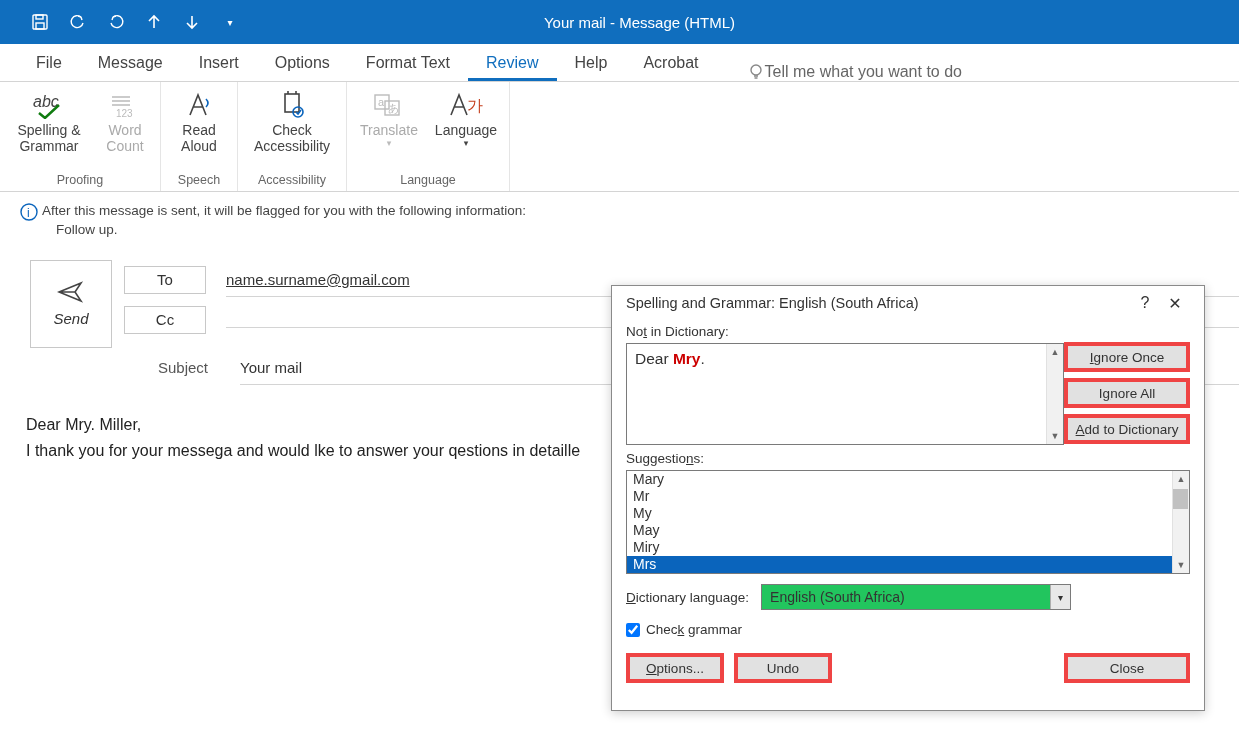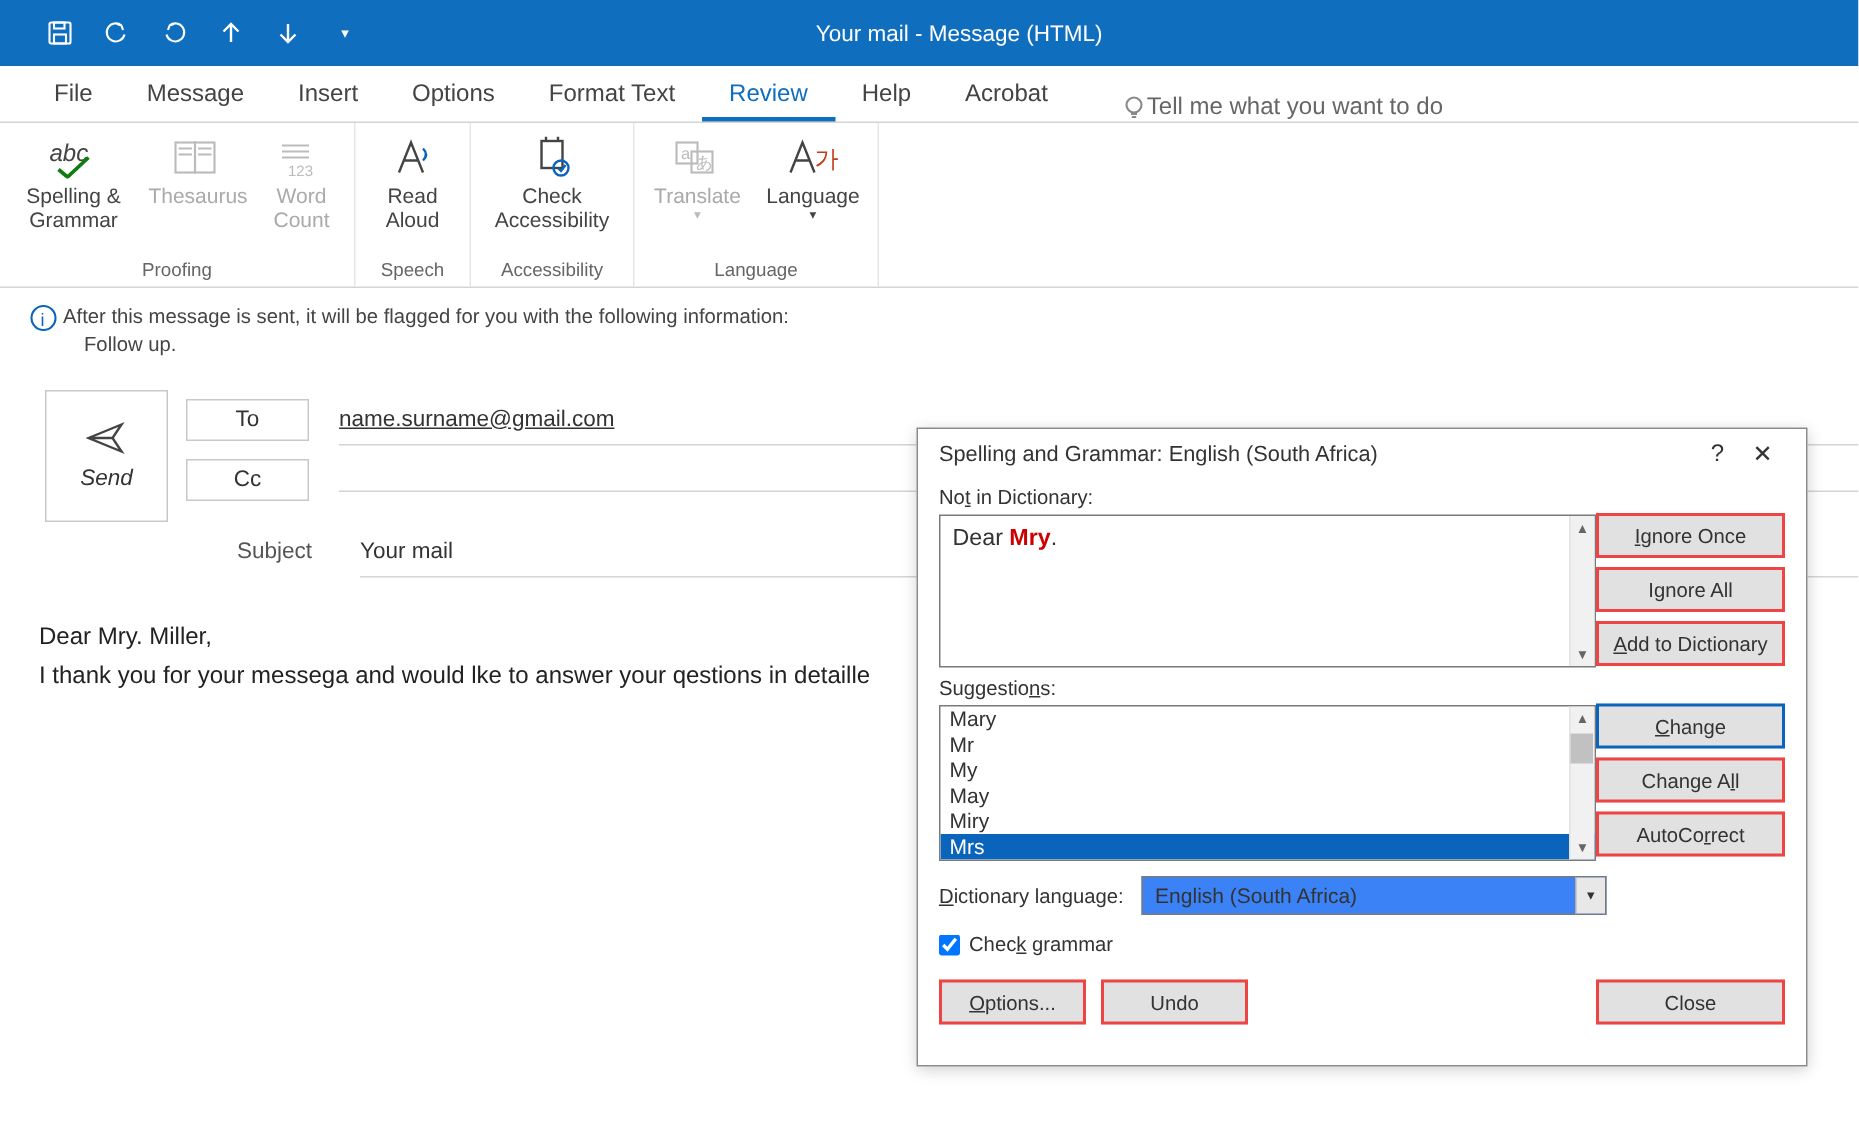--- a/index.html
+++ b/index.html
@@ -54,24 +54,24 @@
   .dlg-label { font-size: 13.5px; }
   .dlg-label .ul { text-decoration: underline; }
   .nid-box { border: 1px solid #7a7a7a; height: 102px; background: #fff; padding: 6px 8px; font-size: 15.5px; position: relative; }
   .nid-box .mry { color: #cc0000; font-weight: bold; }
   .nid-scroll { position:absolute; right:0; top:0; bottom:0; width:17px; background:#f1f1f1; border-left:1px solid #e1e1e1; display:flex; flex-direction:column; justify-content:space-between; align-items:center; font-size:9px; color:#666;}
   .sugg-box { border: 1px solid #7a7a7a; height: 104px; background: #fff; position: relative; font-size: 14px; overflow: hidden; }
   .sugg-item { padding: 0 6px; height: 17px; line-height: 17px; }
   .sugg-item.selected { background: #0a64bc; color: #fff; }
   .sugg-scroll { position:absolute; right:0; top:0; bottom:0; width:17px; background:#f1f1f1; border-left:1px solid #e1e1e1; display:flex; flex-direction:column; justify-content:space-between; align-items:center; font-size:9px; color:#666;}
   .sugg-scroll .thumb { width:15px; height:20px; background:#c1c1c1; position:absolute; top:18px; right:1px; }
-  .dlg-btn { border: 2px solid #ef4444; background: #e1e1e1; height: 30px; font-size: 13.5px; display: flex; align-items: center; justify-content: center; }
+  .dlg-btn { border: 4px solid #ef4444; background: #e1e1e1; height: 30px; font-size: 13.5px; display: flex; align-items: center; justify-content: center; }
   .dlg-btn.primary { border: 2px solid #0a64bc; }
   .lang-row { display: flex; align-items: center; gap: 12px; padding-top:4px; }
-  .lang-select { flex: 1; border: 1px solid #7a7a7a; height: 26px; display: flex; align-items: center; padding: 0 8px; font-size: 14px; position: relative; background:#3b82f6; max-width: 310px; }
+  .lang-select { flex: 1; border: 1px solid #7a7a7a; height: 26px; display: flex; align-items: center; padding: 0 8px; font-size: 14px; position: relative; background:#22c55e; max-width: 310px; }
   .lang-select .dd { position:absolute; right:0; top:0; bottom:0; width:20px; border-left:1px solid #adadad; display:flex; align-items:center; justify-content:center; font-size:10px; background:#e8e8e8; }
   .check-row { display:flex; align-items:center; gap:6px; padding-top: 6px; font-size:13.5px; }
   .check-row input { width:14px; height:14px; }
   .bottom-row { display:flex; gap:10px; padding-top:10px; align-items:center; }
   .bottom-row .dlg-btn { width:98px; }
   .bottom-row .spacer { flex:1; }
 </style>
 </head>
 <body>
 
@@ -135,30 +135,20 @@
     <div class="ribbon-buttons">
       <div class="ribbon-btn" style="width:78px;">
         <span class="icon-slot">
             <svg width="36" height="28" viewBox="0 0 36 28">
               <text x="2" y="16" font-size="16" fill="#444" font-style="italic">abc</text>
               <path d="M8 22 L14 27 L28 14" stroke="#107c10" stroke-width="2.5" fill="none"></path>
             </svg>
           </span>
         <span style="white-space:pre-line;">Spelling &amp;
 Grammar</span>
-      </div>
-      <div class="ribbon-btn disabled" style="width:64px;">
-        <span class="icon-slot">
-            <svg width="34" height="28" viewBox="0 0 34 28" stroke="#bbb" fill="none" stroke-width="1.4">
-              <rect x="2" y="4" width="13" height="20"></rect>
-              <rect x="15" y="4" width="13" height="20"></rect>
-              <path d="M4 8h9M4 12h9M17 8h9M17 12h9"></path>
-            </svg>
-          </span>
-        <span>Thesaurus</span>
       </div>
       <div class="ribbon-btn disabled" style="width:50px;">
         <span class="icon-slot">
             <svg width="30" height="28" viewBox="0 0 30 28" stroke="#bbb" fill="none" stroke-width="1.4">
               <path d="M2 6h18M2 10h18M2 14h18"></path>
               <text x="6" y="26" font-size="10" fill="#bbb" stroke="none">123</text>
             </svg>
           </span>
         <span style="white-space:pre-line;">Word
 Count</span>
@@ -316,31 +306,20 @@
           <div class="sugg-item">May</div>
           <div class="sugg-item">Miry</div>
           <div class="sugg-item selected">Mrs</div>
           <div class="sugg-scroll">
               <span style="padding-top:3px;">▲</span>
               <div class="thumb"></div>
               <span style="padding-bottom:3px;">▼</span>
             </div>
         </div>
       </div>
-      <div class="right-col" style="padding-top:18px;">
-        <div class="dlg-btn primary">
-            <span><span style="text-decoration:underline;">C</span>hange</span>
-          </div>
-        <div class="dlg-btn">
-            <span>Change A<span style="text-decoration:underline;">l</span>l</span>
-          </div>
-        <div class="dlg-btn">
-            <span>AutoCo<span style="text-decoration:underline;">r</span>rect</span>
-          </div>
-      </div>
     </div>
 
     <div class="lang-row">
       <span class="dlg-label"><span><span class="ul">D</span>ictionary language:</span></span>
       <div class="lang-select">
         <span>English (South Africa)</span>
         <span class="dd">▾</span>
       </div>
     </div>
 

